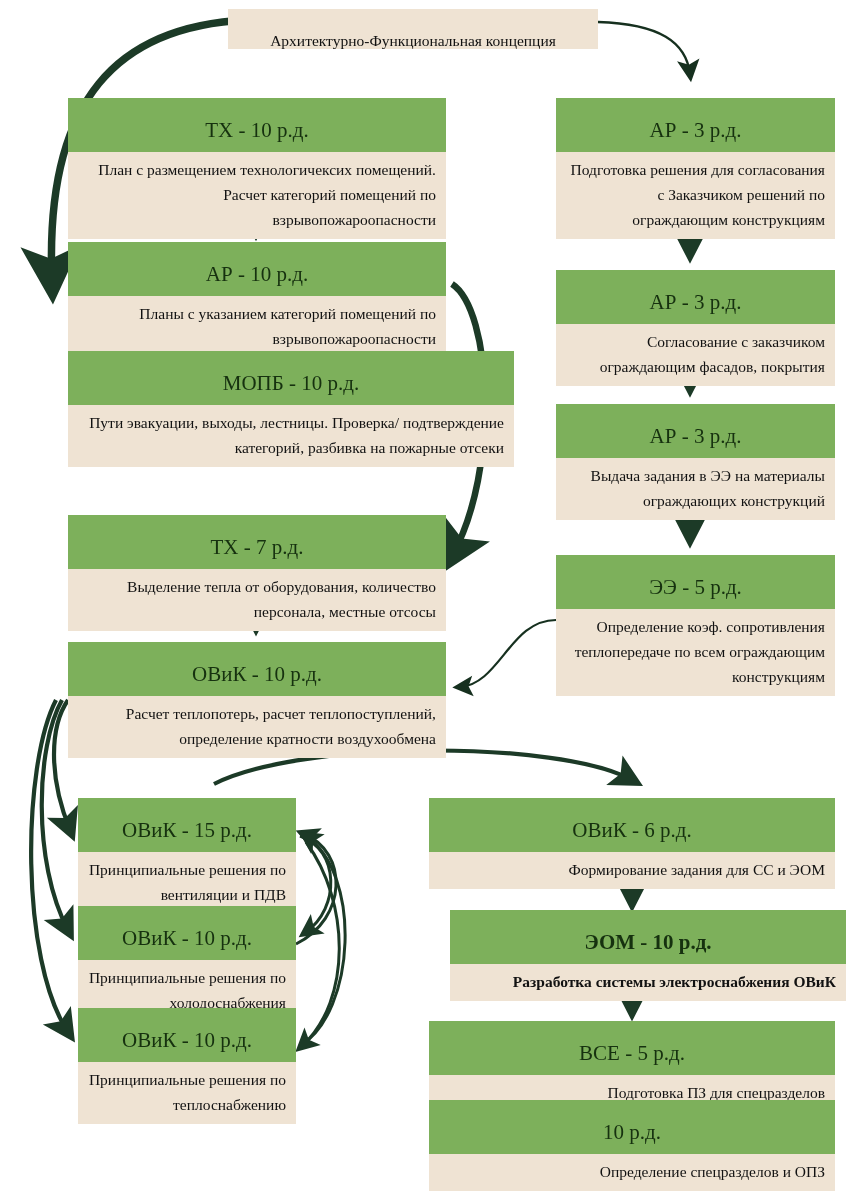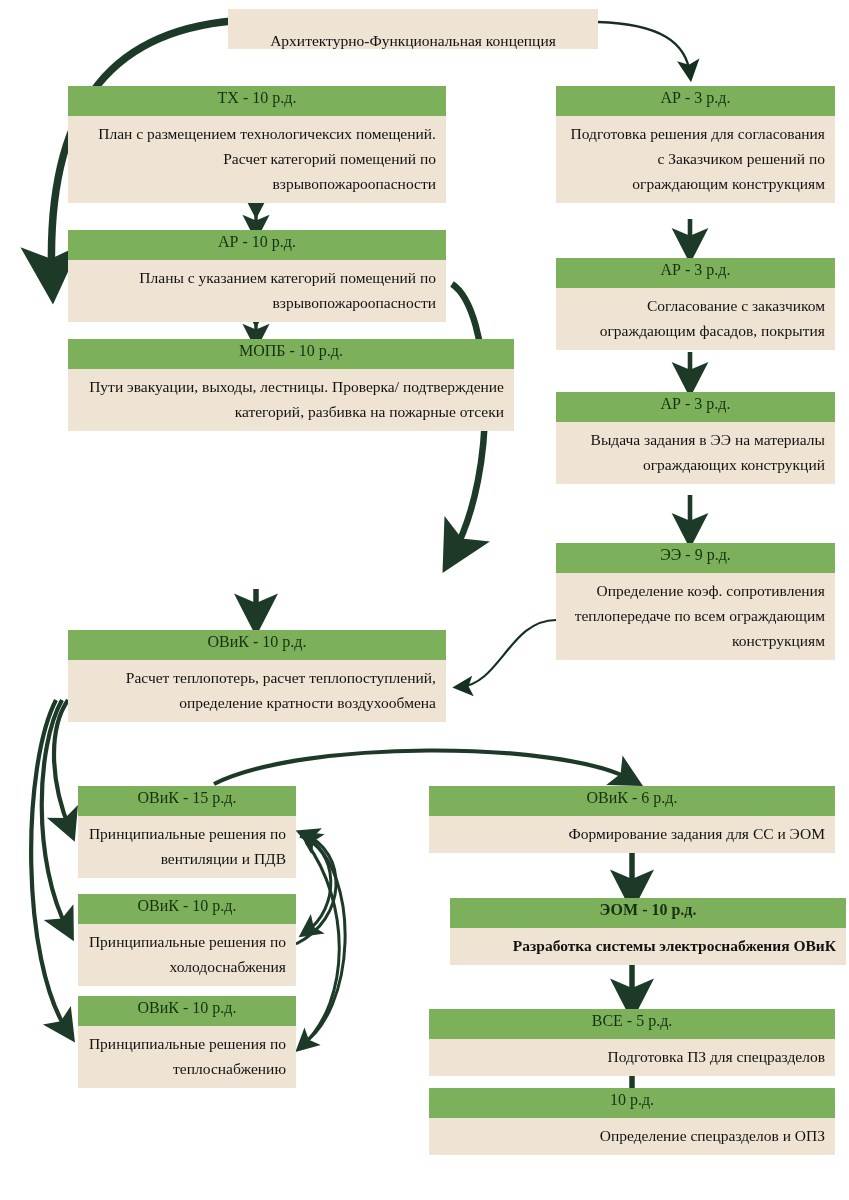--- a/index.html
+++ b/index.html
@@ -25,26 +25,27 @@
   }
   .node{
     position:absolute;
     z-index:2;
     box-sizing:border-box;
   }
   .node .hdr{
     background:#7DB05B;
     color:#16310f;
     text-align:center;
-    font-size:16px;
+    font-size:21px;
     line-height:1.55;
-    padding:0 4px 5px 4px;
+    padding:16px 4px 5px 4px;
     box-sizing:border-box;
     white-space:nowrap;
     overflow:hidden;
+    margin-top:12px;
   }
   .node .body{
     background:#EFE3D3;
     color:#121212;
     text-align:right;
     font-size:15.5px;
     line-height:1.62;
     padding:5px 10px 7px 10px;
     box-sizing:border-box;
   }
@@ -127,20 +128,24 @@
   <div class="node" style="left:68px; top:230px; width:378px;">
     <div class="hdr">АР - 10 р.д.</div>
     <div class="body">Планы с указанием категорий помещений по взрывопожароопасности</div>
   </div>
 
   <div class="node" style="left:68px; top:339px; width:446px;">
     <div class="hdr">МОПБ - 10 р.д.</div>
     <div class="body">Пути эвакуации, выходы, лестницы. Проверка/ подтверждение категорий, разбивка на пожарные отсеки</div>
   </div>
 
+  <div class="node" style="left:68px; top:503px; width:378px;">
+    <div class="hdr">ТХ - 7 р.д.</div>
+    <div class="body">Выделение тепла от оборудования, количество персонала, местные отсосы</div>
+  </div>
 
   <div class="node" style="left:68px; top:630px; width:378px;">
     <div class="hdr">ОВиК - 10 р.д.</div>
     <div class="body">Расчет теплопотерь, расчет теплопоступлений, определение кратности воздухообмена</div>
   </div>
 
   <div class="node" style="left:556px; top:86px; width:279px;">
     <div class="hdr">АР - 3 р.д.</div>
     <div class="body">Подготовка решения для согласования с Заказчиком решений по ограждающим конструкциям</div>
   </div>
@@ -149,21 +154,21 @@
     <div class="hdr">АР - 3 р.д.</div>
     <div class="body">Согласование с заказчиком ограждающим фасадов, покрытия</div>
   </div>
 
   <div class="node" style="left:556px; top:392px; width:279px;">
     <div class="hdr">АР - 3 р.д.</div>
     <div class="body">Выдача задания в ЭЭ на материалы ограждающих конструкций</div>
   </div>
 
   <div class="node" style="left:556px; top:543px; width:279px;">
-    <div class="hdr">ЭЭ - 9 р.д.</div>
+    <div class="hdr">ЭЭ - 5 р.д.</div>
     <div class="body">Определение коэф. сопротивления теплопередаче по всем ограждающим конструкциям</div>
   </div>
 
   <div class="node" style="left:78px; top:786px; width:218px;">
     <div class="hdr">ОВиК - 15 р.д.</div>
     <div class="body">Принципиальные решения по вентиляции и ПДВ</div>
   </div>
 
   <div class="node" style="left:78px; top:894px; width:218px;">
     <div class="hdr">ОВиК - 10 р.д.</div>

